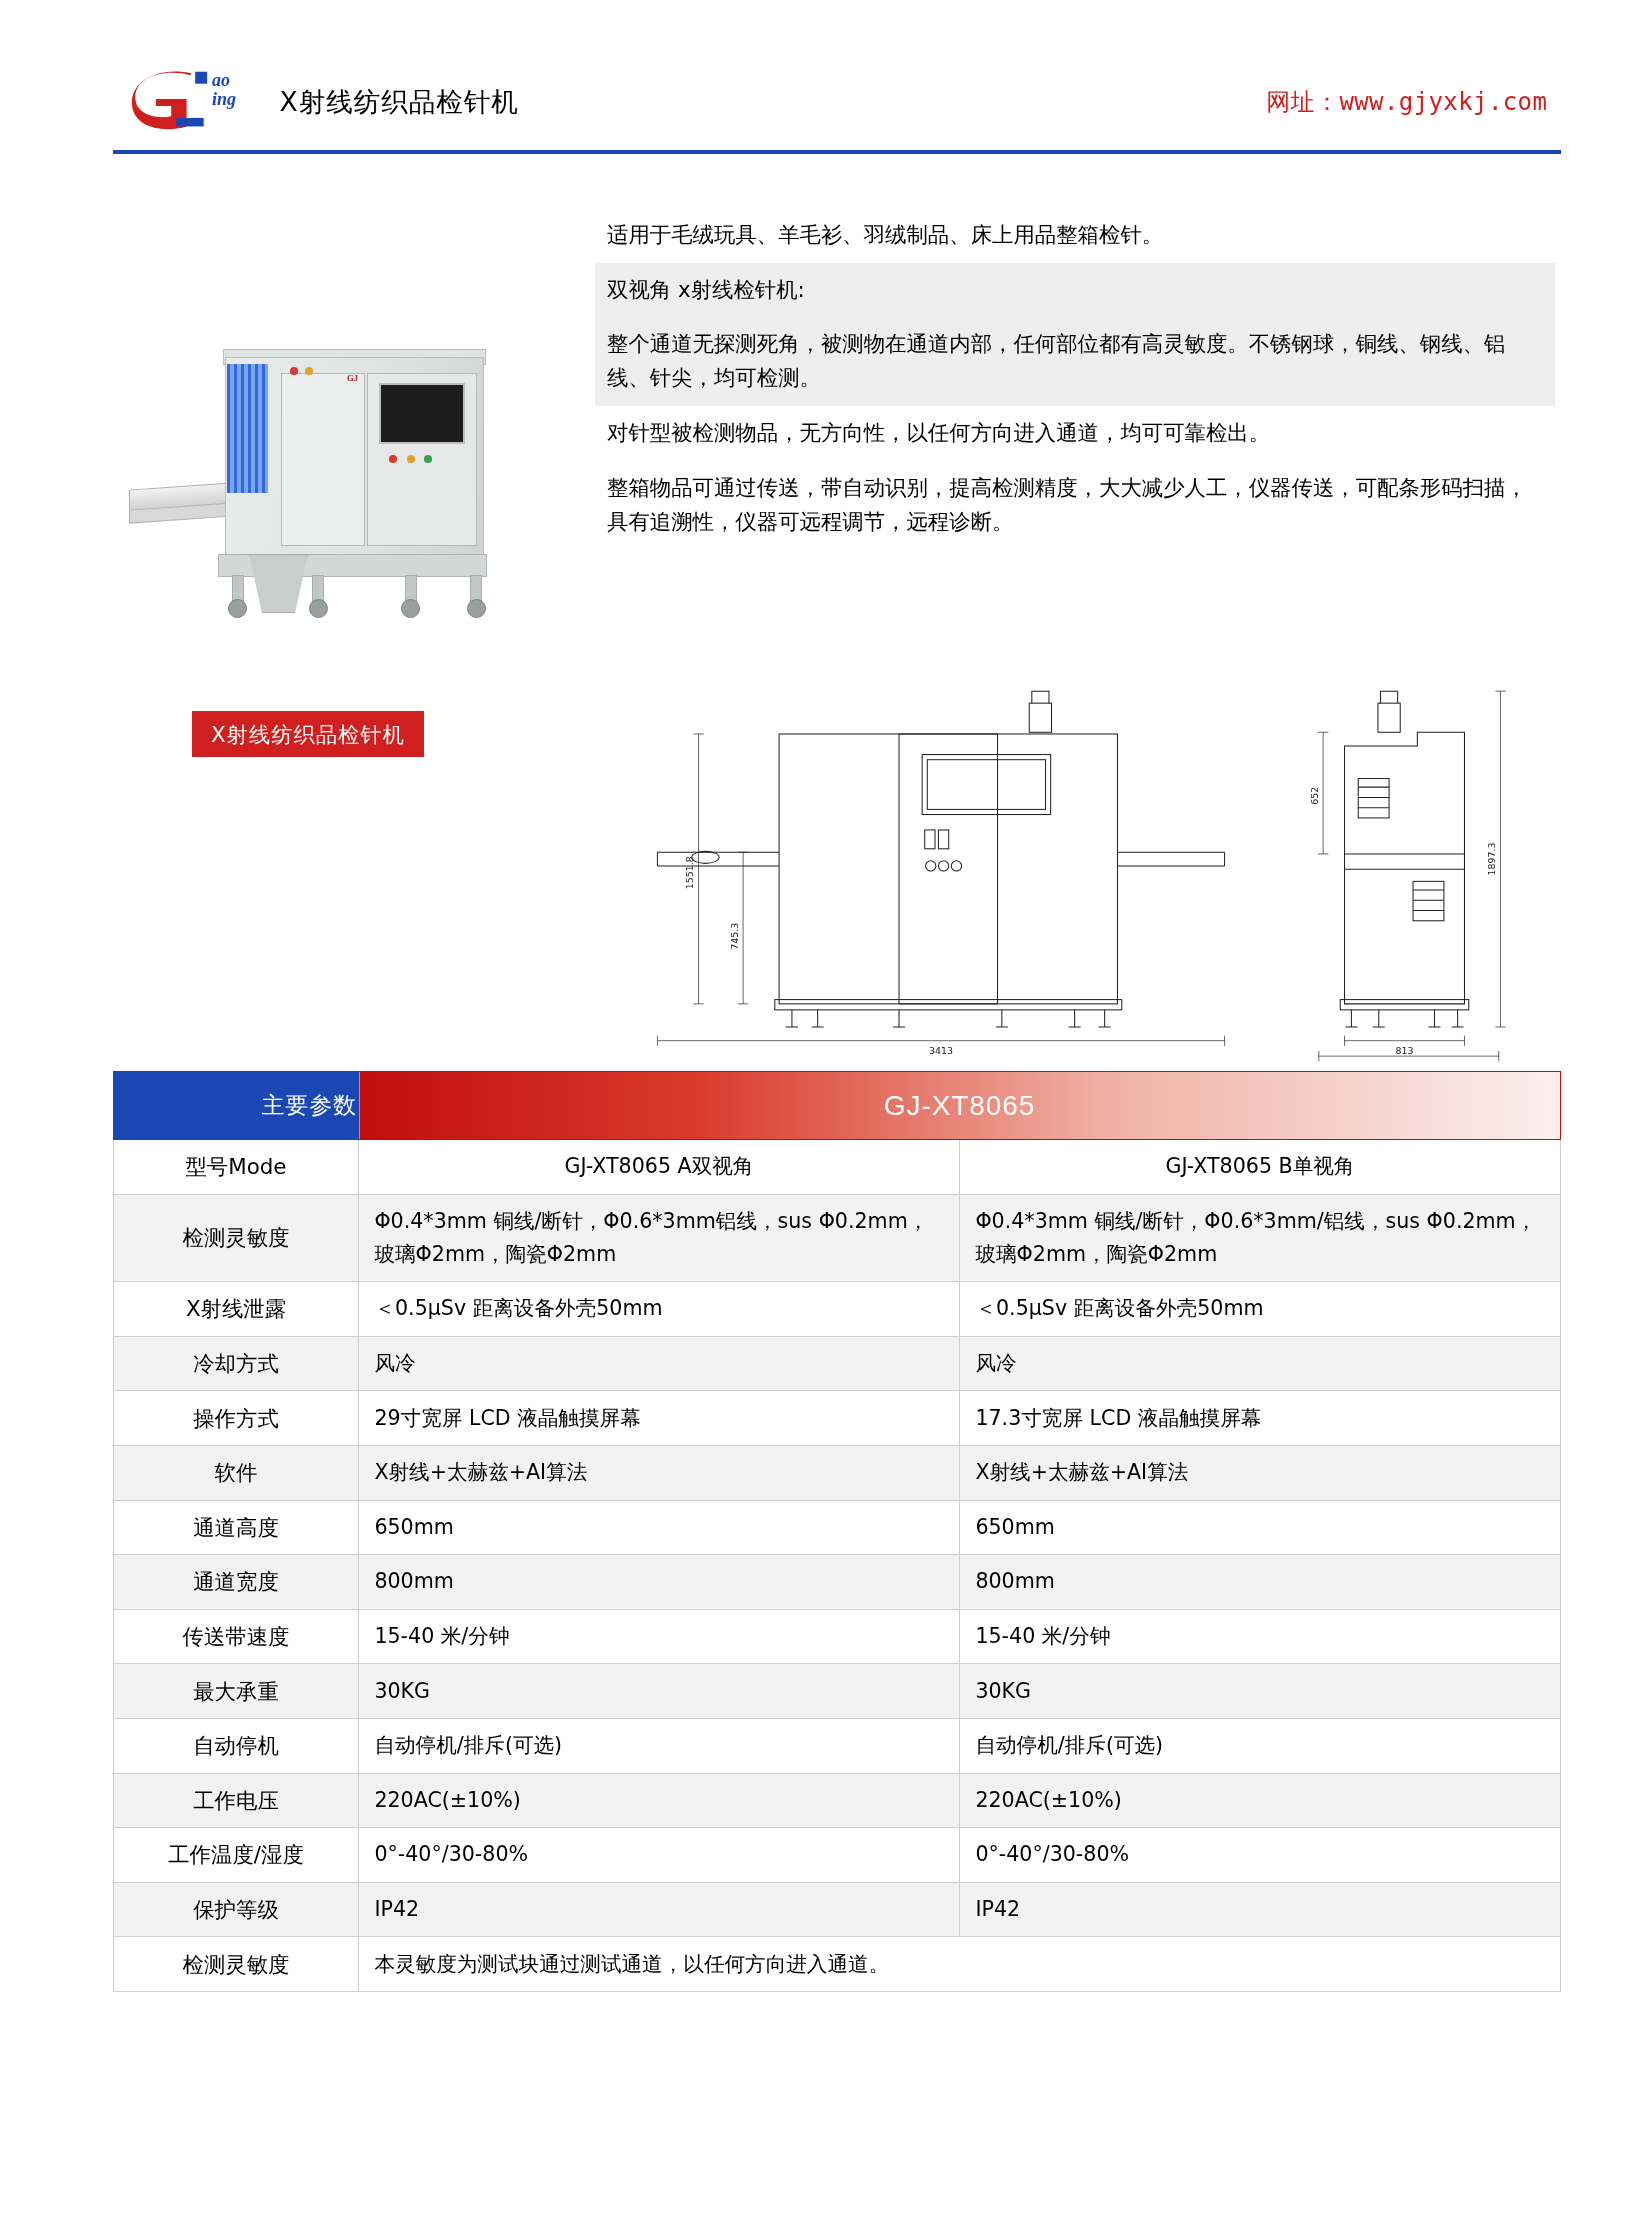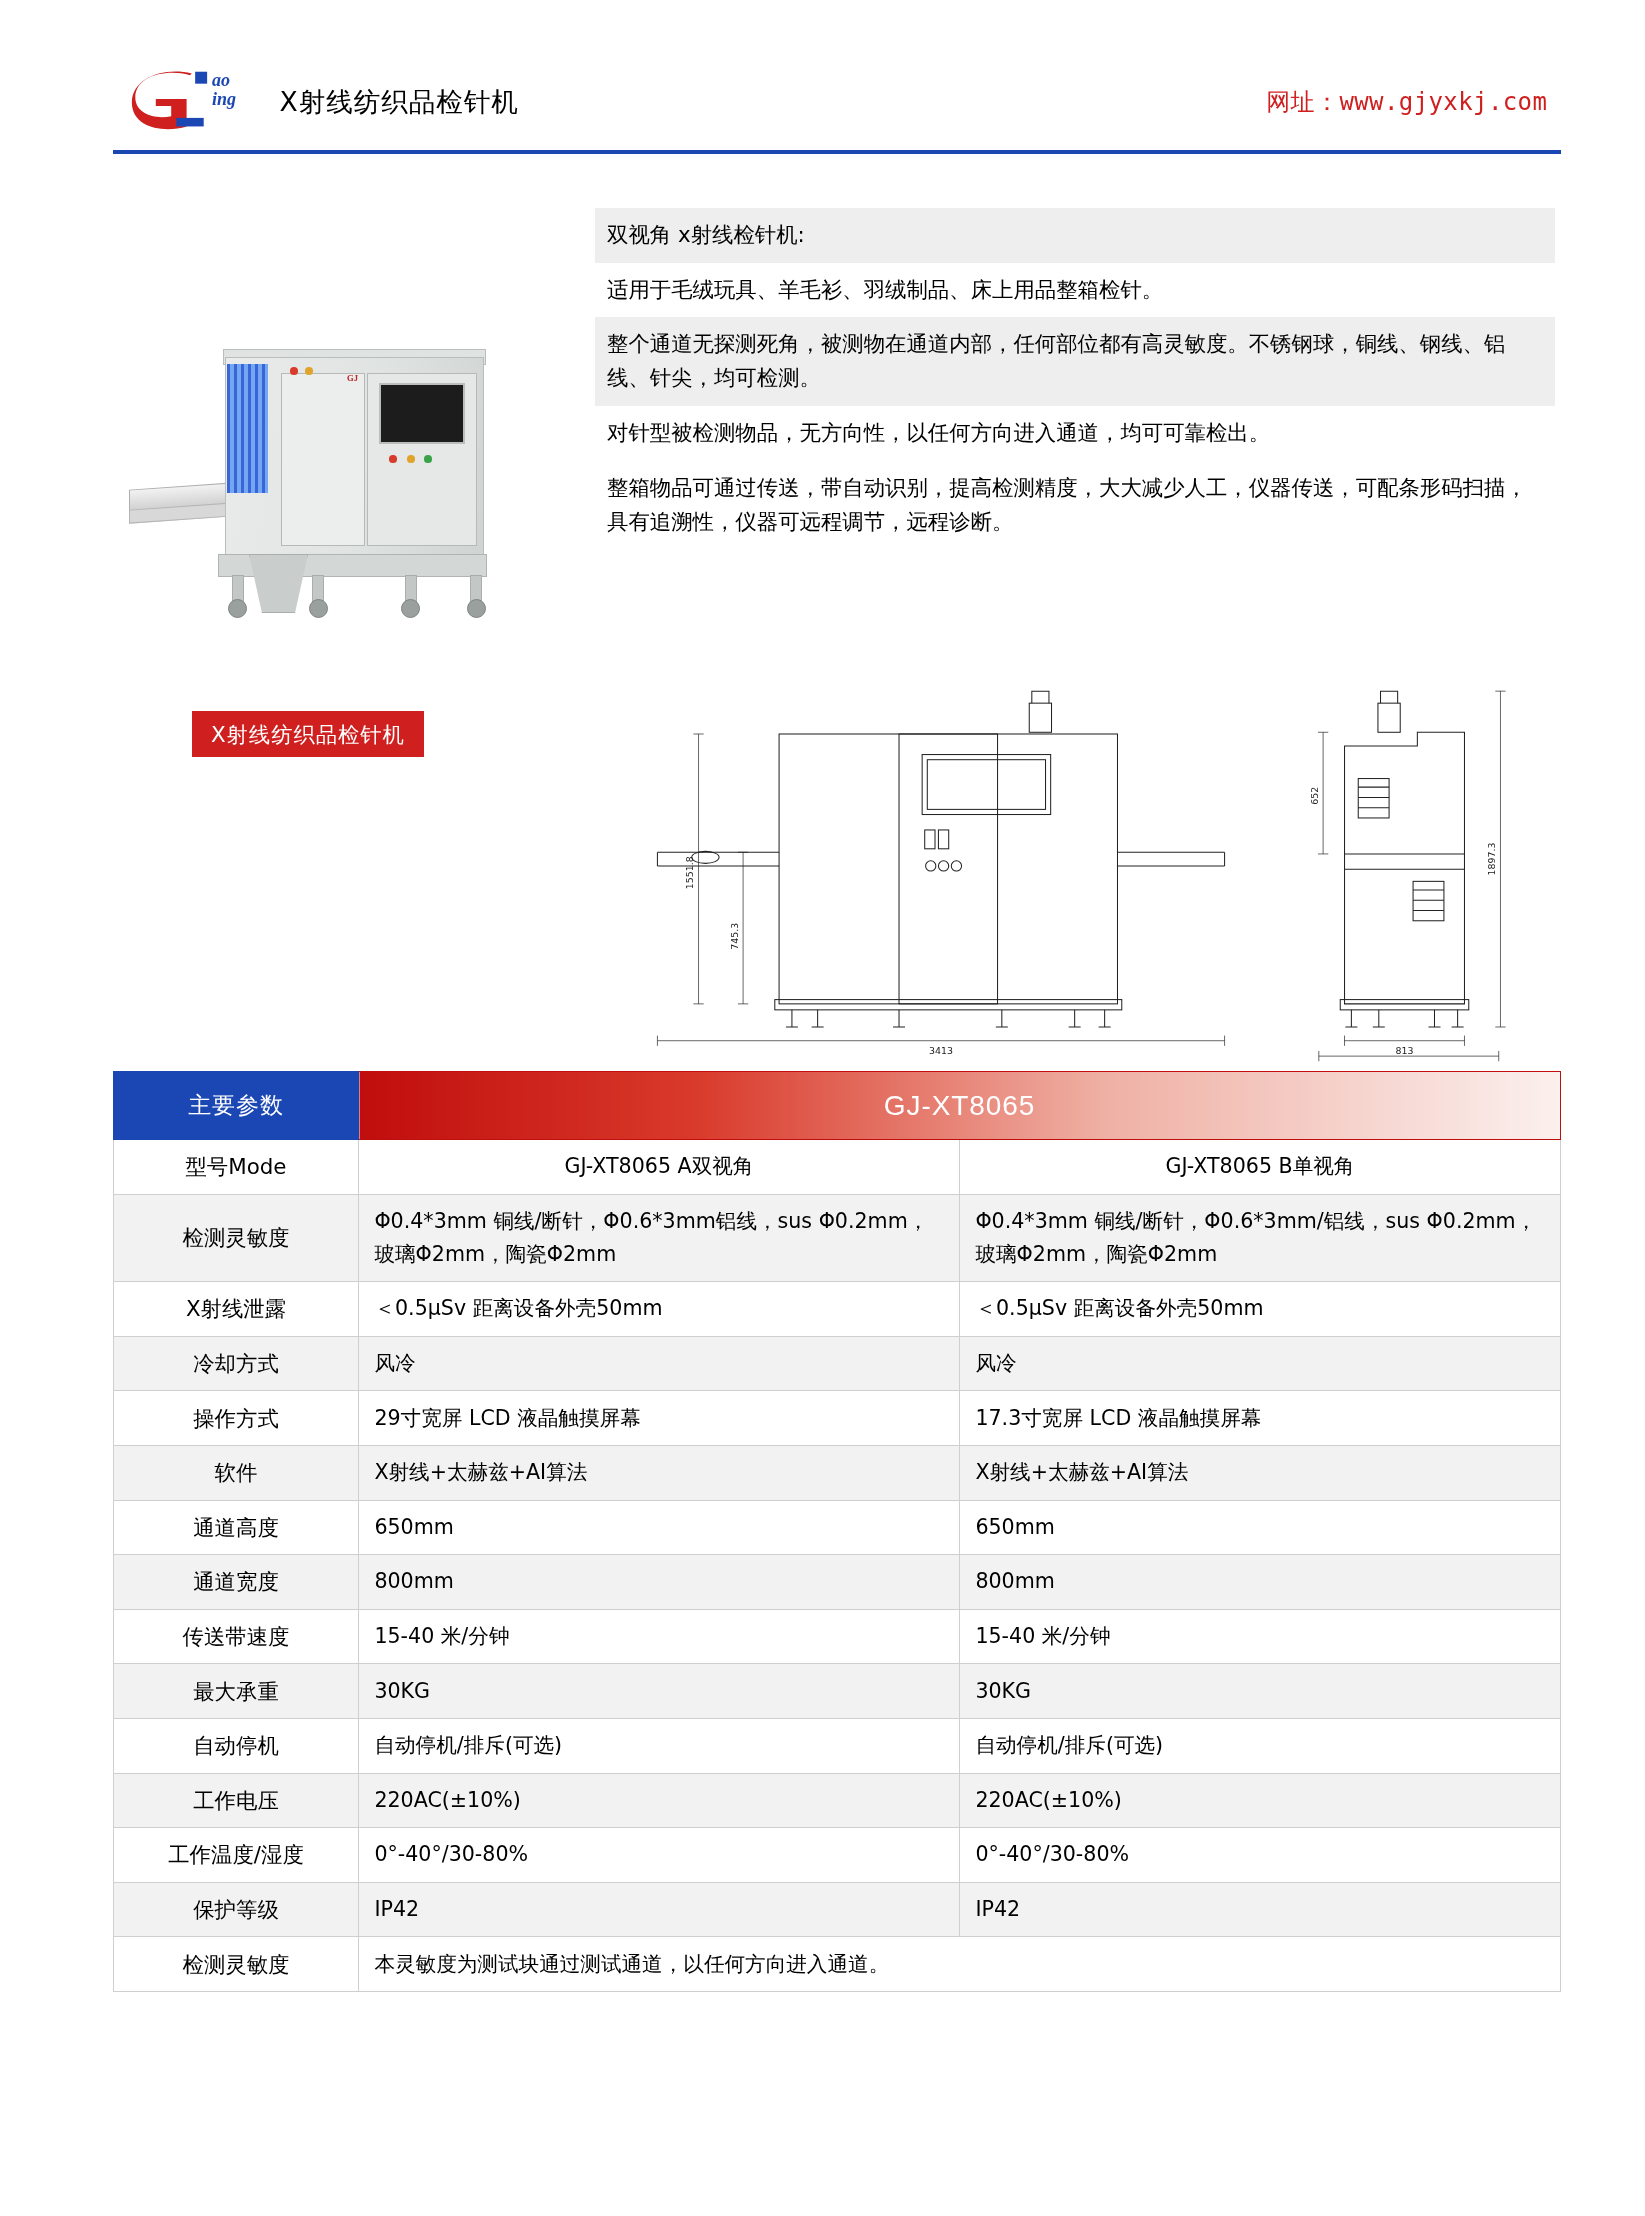--- a/index.html
+++ b/index.html
@@ -199,21 +199,21 @@
   }
   table.params td {
     border: 0.9px solid #cfcfcf;
     vertical-align: middle;
   }
   .th-left {
     width: 245px;
     background: #1b47b4;
     color: #ffffff;
     font-size: 23px;
-    text-align: center;
+    text-align: right;
     height: 65px;
     letter-spacing: 0.9px;
     border: 0.9px solid #1b47b4 !important;
   }
   .th-right {
     background: linear-gradient(90deg, #c00d0d 0%, #d93a2b 28%, #efb0a4 62%, #fbf0ee 100%);
     color: #ffffff;
     font-size: 28px;
     text-align: center;
     height: 65px;
@@ -281,22 +281,22 @@
     <div class="photo-leg" style="left:348px;"></div>
     <div class="photo-wheel" style="left:106px;"></div>
     <div class="photo-wheel" style="left:187px;"></div>
     <div class="photo-wheel" style="left:279px;"></div>
     <div class="photo-wheel" style="left:345px;"></div>
   </div>
 
   <div class="red-label">X射线纺织品检针机</div>
 
   <div class="features">
+    <div class="feature">适用于毛绒玩具、羊毛衫、羽绒制品、床上用品整箱检针。</div>
     <div class="feature alt">双视角 x射线检针机:</div>
-    <div class="feature">适用于毛绒玩具、羊毛衫、羽绒制品、床上用品整箱检针。</div>
     <div class="feature alt">整个通道无探测死角，被测物在通道内部，任何部位都有高灵敏度。不锈钢球，铜线、钢线、铝线、针尖，均可检测。</div>
     <div class="feature">对针型被检测物品，无方向性，以任何方向进入通道，均可可靠检出。</div>
     <div class="feature">整箱物品可通过传送，带自动识别，提高检测精度，大大减少人工，仪器传送，可配条形码扫描，具有追溯性，仪器可远程调节，远程诊断。</div>
   </div>
 
   <div class="drawing">
     <svg width="921" height="377" viewBox="0 0 1075 440">
       <g fill="none" stroke="#222" stroke-width="1.2">
 
         <path d="M455 20 L455 6 L475 6 L475 20"></path>

